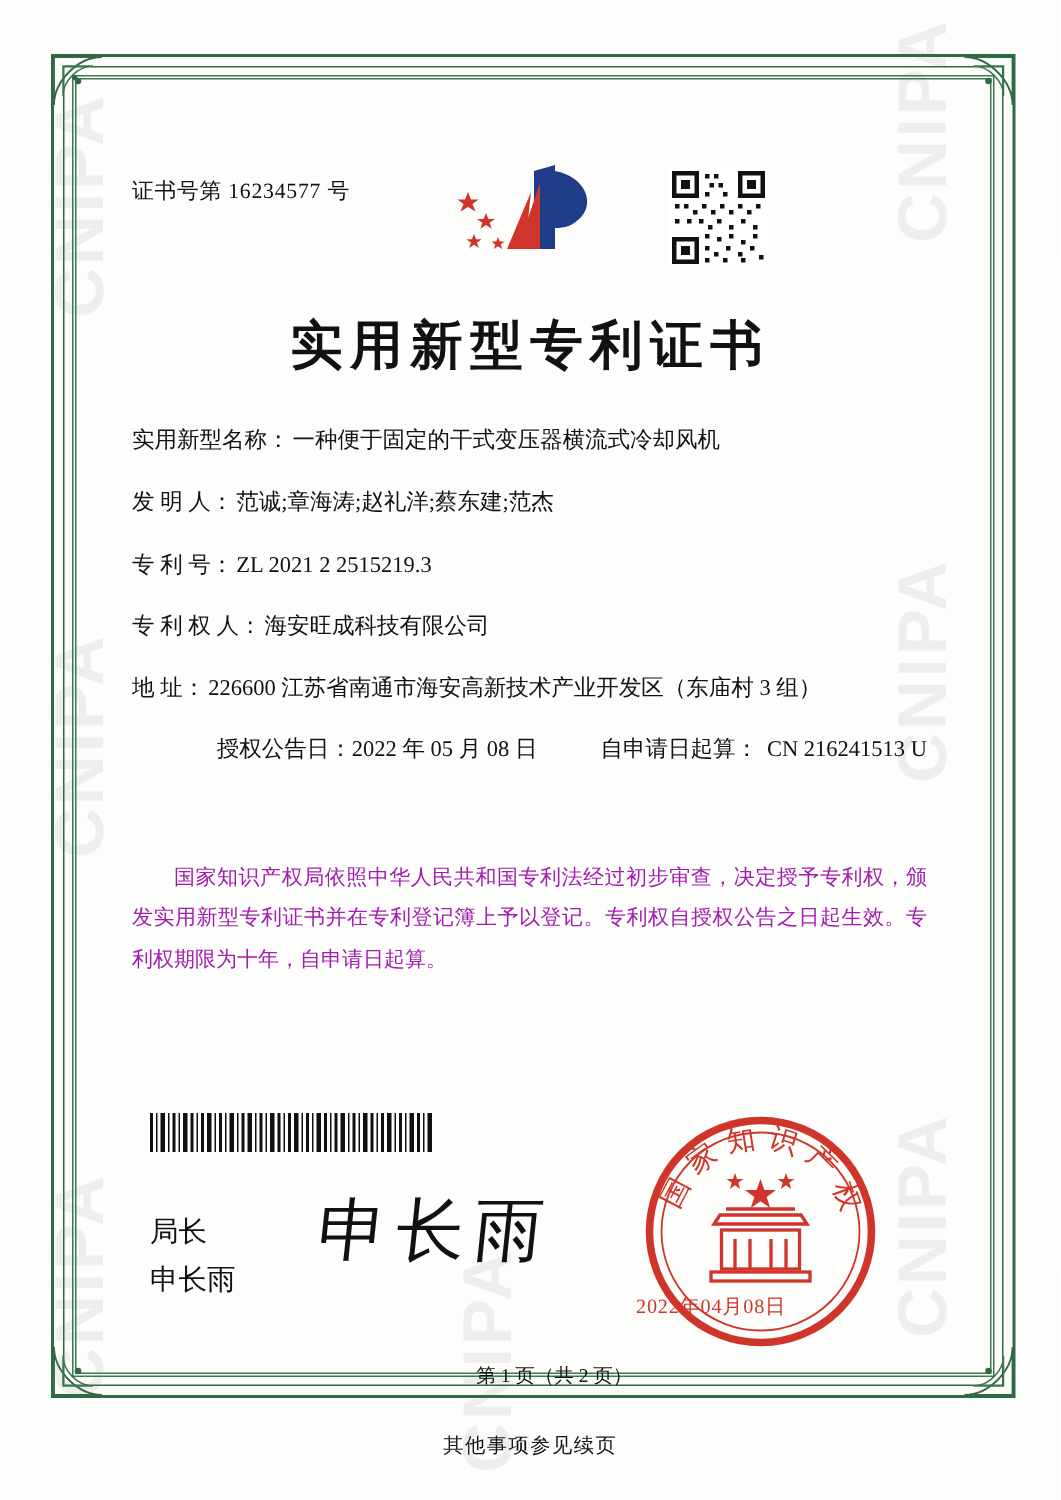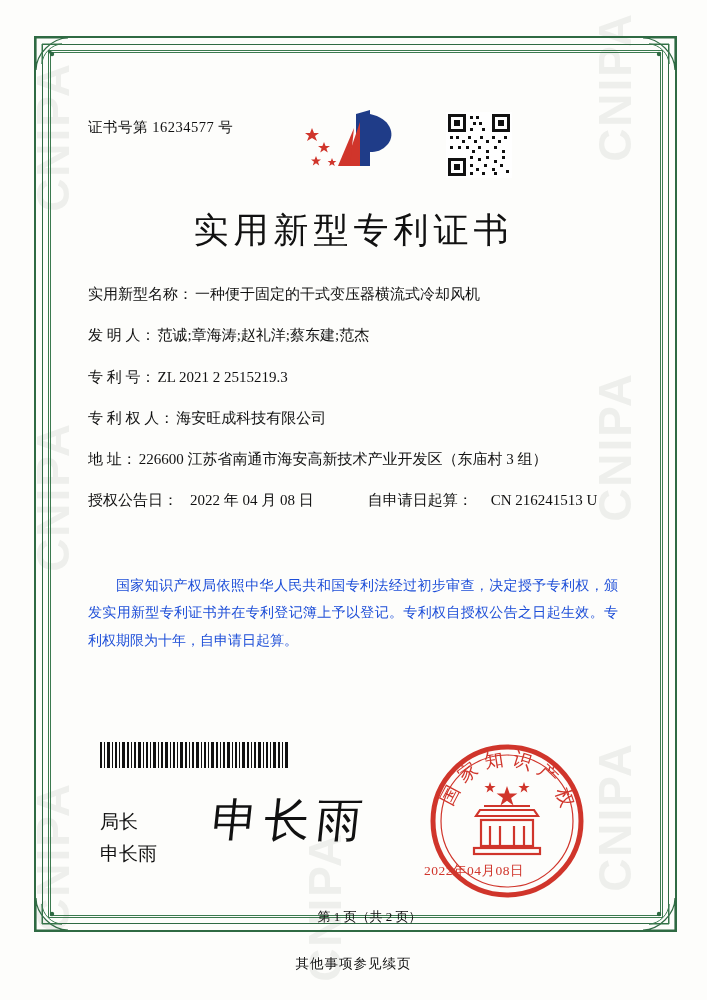--- a/index.html
+++ b/index.html
@@ -119,21 +119,21 @@
   }
 
   
   .title {
     position: absolute;
     left: 0;
     top: 207px;
     width: 707px;
     text-align: center;
     font-size: 35px;
-    font-weight: normal;
+    font-weight: bold;
     letter-spacing: 5px;
     color: #111;
     font-family: "Liberation Serif", "DejaVu Serif", serif;
   }
 
   
   .fields {
     position: absolute;
     left: 88px;
     top: 283px;
@@ -150,37 +150,36 @@
   .field .label {
     flex: 0 0 auto;
     white-space: nowrap;
   }
   .field .value {
     flex: 1 1 auto;
     padding-left: 2px;
   }
 
   .field.two-col {
-    justify-content: flex-start;
-    gap: 12px;
+    justify-content: flex-end;
   }
   .field.two-col .seg2 {
     margin-left: 42px;
     white-space: nowrap;
   }
 
   
   .paras {
     position: absolute;
     left: 88px;
     top: 572px;
     width: 530px;
     font-size: 14px;
     line-height: 1.95;
-    color: #1d4ed8;
+    color: #a21caf;
     text-align: justify;
   }
   .paras p {
     margin: 0 0 2px 0;
     text-indent: 28px;
   }
 
   
   .barcode {
     position: absolute;
@@ -408,21 +407,21 @@
         <span class="value">海安旺成科技有限公司</span>
       </div>
 
       <div class="field">
         <span class="label">地      址：</span>
         <span class="value">226600 江苏省南通市海安高新技术产业开发区（东庙村 3 组）</span>
       </div>
 
       <div class="field two-col">
         <span class="label">授权公告日：</span>
-        <span>2022 年 04 月 08 日</span>
+        <span>2022 年 05 月 08 日</span>
         <span class="seg2">自申请日起算：</span>
         <span class="seg2" style="margin-left:6px;">CN 216241513 U</span>
       </div>
 
     </div>
 
     <div class="paras">
       <p>国家知识产权局依照中华人民共和国专利法经过初步审查，决定授予专利权，颁发实用新型专利证书并在专利登记簿上予以登记。专利权自授权公告之日起生效。专利权期限为十年，自申请日起算。</p>
     </div>
 

